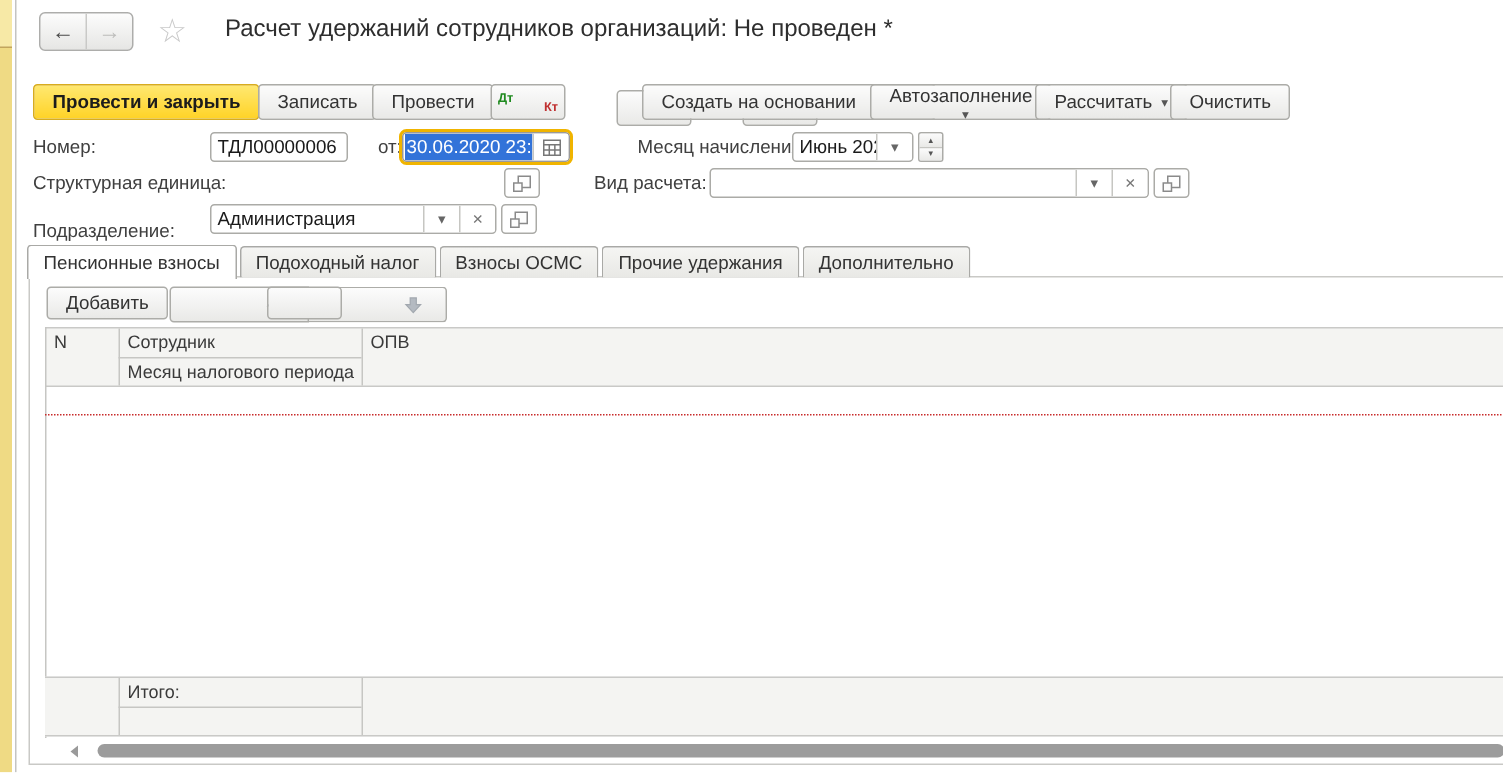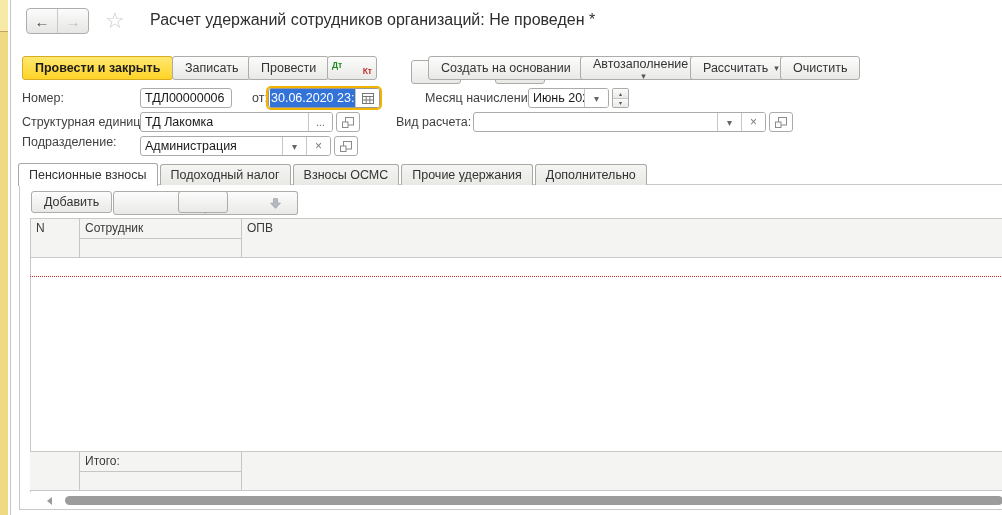--- a/index.html
+++ b/index.html
@@ -179,26 +179,20 @@
     <div class="spin-half up">
         <span>▴</span>
       </div>
     <div class="spin-half">
         <span>▾</span>
       </div>
   </div>
 
   
   <div class="abs lbl" style="left:22px;top:112px;">Структурная единица:</div>
-  <div class="abs fld" style="left:140px;top:112px;width:193px;">
-    <span class="fld-text">ТД Лакомка</span>
-    <div class="fld-btn">
-        <span>...</span>
-      </div>
-  </div>
   <div class="abs sq-btn" style="left:336px;top:112px;">
     <svg width="14" height="13" viewBox="0 0 14 13">
       <rect x="4.5" y="1.5" width="8" height="7.5" fill="#FDFDFD" stroke="#8A8A8A"></rect>
       <rect x="1.5" y="6" width="5.5" height="5.5" fill="#FDFDFD" stroke="#8A8A8A"></rect>
     </svg>
   </div>
   <div class="abs lbl" style="left:396px;top:112px;text-align:center;">Вид расчета:</div>
   <div class="abs fld" style="left:473px;top:112px;width:293px;">
     <span class="fld-text"></span>
     <div class="fld-btn">
@@ -209,21 +203,21 @@
       </div>
   </div>
   <div class="abs sq-btn" style="left:769px;top:112px;">
     <svg width="14" height="13" viewBox="0 0 14 13">
       <rect x="4.5" y="1.5" width="8" height="7.5" fill="#FDFDFD" stroke="#8A8A8A"></rect>
       <rect x="1.5" y="6" width="5.5" height="5.5" fill="#FDFDFD" stroke="#8A8A8A"></rect>
     </svg>
   </div>
 
   
-  <div class="abs lbl" style="left:22px;top:132px;">Подразделение:</div>
+  <div class="abs lbl" style="left:22px;top:144px;">Подразделение:</div>
   <div class="abs fld" style="left:140px;top:136px;width:191px;">
     <span class="fld-text">Администрация</span>
     <div class="fld-btn">
         <span>▾</span>
       </div>
     <div class="fld-btn x">
         <span>×</span>
       </div>
   </div>
   <div class="abs sq-btn" style="left:334px;top:136px;">
@@ -269,20 +263,21 @@
         <line x1="7.5" y1="4.5" x2="7.5" y2="12.5" stroke="#6E93B8"></line>
         <line x1="1.5" y1="8.5" x2="13.5" y2="8.5" stroke="#6E93B8"></line>
         <path d="M13 10 V15 M10.5 12.5 H15.5" stroke="#2FA12F" stroke-width="2"></path>
       </svg>
     </div>
 
     
     <div class="abs gridhead">
       <div class="gcell" style="left:0;top:0;width:49px;">N</div>
       <div class="gcell" style="left:49px;top:0;width:162px;">Сотрудник</div>
+      <div class="gcell" style="left:49px;top:20px;width:162px;">Месяц налогового периода</div>
       <div class="gcell" style="left:211px;top:0;right:0;">ОПВ</div>
       <div class="vline" style="left:49px;"></div>
       <div class="vline" style="left:211px;"></div>
       <div class="hline-mid"></div>
     </div>
 
     <div class="abs tbl-left"></div>
 
     
     <div class="abs empty-marker"></div>

